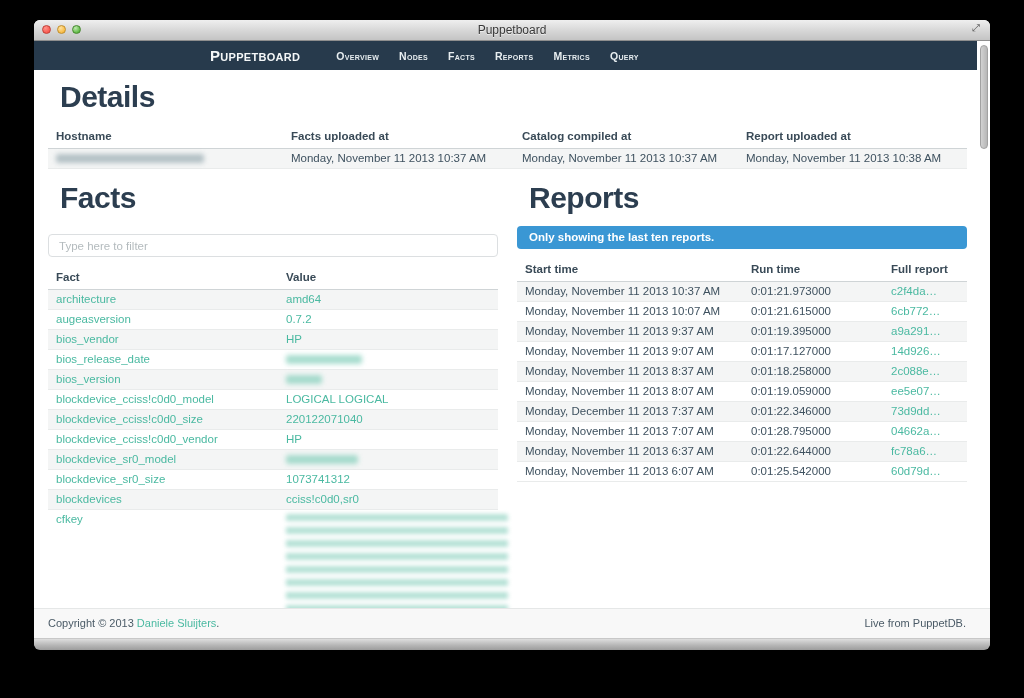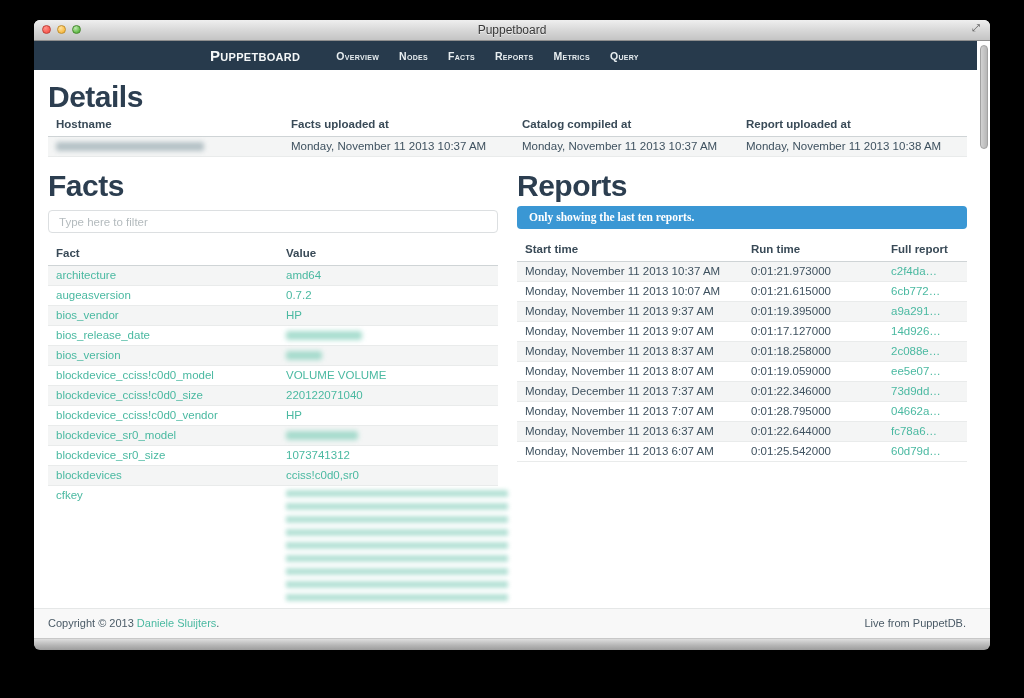--- a/index.html
+++ b/index.html
@@ -31,21 +31,21 @@
   
   .navbar{height:29px;width:943px;background:#273a4c;display:flex;align-items:center;
     padding-left:176px;box-sizing:border-box;}
   .brand{color:#f4f7f8;font-variant:small-caps;font-weight:700;font-size:15px;margin-right:26px;letter-spacing:.3px;cursor:pointer;}
   .nav-item{color:#e8eef1;font-variant:small-caps;font-weight:700;font-size:10.5px;
     padding:0 10px;letter-spacing:.3px;list-style:none;cursor:pointer;}
   .nav-menu{display:flex;margin:0;padding:0;}
 
   
   .page{height:538px;box-sizing:border-box;padding:0 23px 0 14px;overflow:hidden;background:#fff;}
-  h1{color:#2c3e50;font-size:30px;line-height:32px;margin:0;font-weight:700;letter-spacing:-.5px;}
+  h1{color:#2c3e50;font-size:30px;line-height:32px;margin:12px;font-weight:700;letter-spacing:-.5px;}
   .h-details{margin-top:11px;}
   .cols-wrap{display:flex;gap:19px;}
   .col-facts{width:450px;}
   .col-reports{width:450px;}
   .col-facts h1,.col-reports h1{margin-top:13px;}
 
   table{border-collapse:collapse;font-size:11.5px;color:#3e515f;width:100%;table-layout:fixed;}
   th{text-align:left;font-weight:700;color:#394a57;padding:5px 8px 6px;border-bottom:1px solid #cfd4d6;}
   td{padding:3px 8px 4px;border-bottom:1px solid #e9ebeb;vertical-align:top;line-height:12px;}
   tbody tr:nth-child(odd){background:#f4f5f5;}
@@ -62,21 +62,21 @@
   .reports-table col:nth-child(2){width:140px;}
   .reports-table col:nth-child(3){width:84px;}
 
   .tlink{color:#4ab9a1;text-decoration:none;cursor:pointer;}
 
   .filter-input{margin-top:8px;width:100%;box-sizing:border-box;height:23px;border:1px solid #dcdfe1;
     border-radius:4px;padding:0 10px;font-size:11.5px;color:#3e515f;font-family:"Liberation Sans",sans-serif;outline:none;}
   .filter-input::placeholder{color:#b4bbbe;}
 
   .alert-blue{margin-top:4px;height:23px;box-sizing:border-box;background:#3a97d4;border-radius:4px;
-    color:#fff;font-weight:700;font-size:11.5px;line-height:23px;padding:0 12px;font-family:Liberation Serif, serif;}
+    color:#fff;font-weight:700;font-size:11.5px;line-height:23px;padding:0 12px;}
 
   
   .redact-inline{display:inline-block;height:9px;border-radius:2px;background:#9fb0b6;
     filter:blur(2.5px);opacity:.75;vertical-align:middle;}
   .redact-inline.teal{background:#8bd2bf;}
   .redact-block{background:repeating-linear-gradient(#85cebb 0 7px,transparent 7px 13px);
     filter:blur(2px);opacity:.6;border-radius:2px;margin:1px 0 2px;}
 
   
   .footer{height:30px;box-sizing:border-box;background:#f8f8f8;border-top:1px solid #e5e7e7;
@@ -173,21 +173,21 @@
                 <tr>
                   <td><a class="tlink">bios_release_date</a></td>
                   <td><span class="redact-inline teal" style="width: 76px;"></span></td>
                 </tr>
                 <tr>
                   <td><a class="tlink">bios_version</a></td>
                   <td><span class="redact-inline teal" style="width: 36px;"></span></td>
                 </tr>
                 <tr>
                   <td><a class="tlink">blockdevice_cciss!c0d0_model</a></td>
-                  <td><span class="tlink">VOLUME VOLUME</span></td>
+                  <td><span class="tlink">LOGICAL LOGICAL</span></td>
                 </tr>
                 <tr>
                   <td><a class="tlink">blockdevice_cciss!c0d0_size</a></td>
                   <td><span class="tlink">220122071040</span></td>
                 </tr>
                 <tr>
                   <td><a class="tlink">blockdevice_cciss!c0d0_vendor</a></td>
                   <td><span class="tlink">HP</span></td>
                 </tr>
                 <tr>

